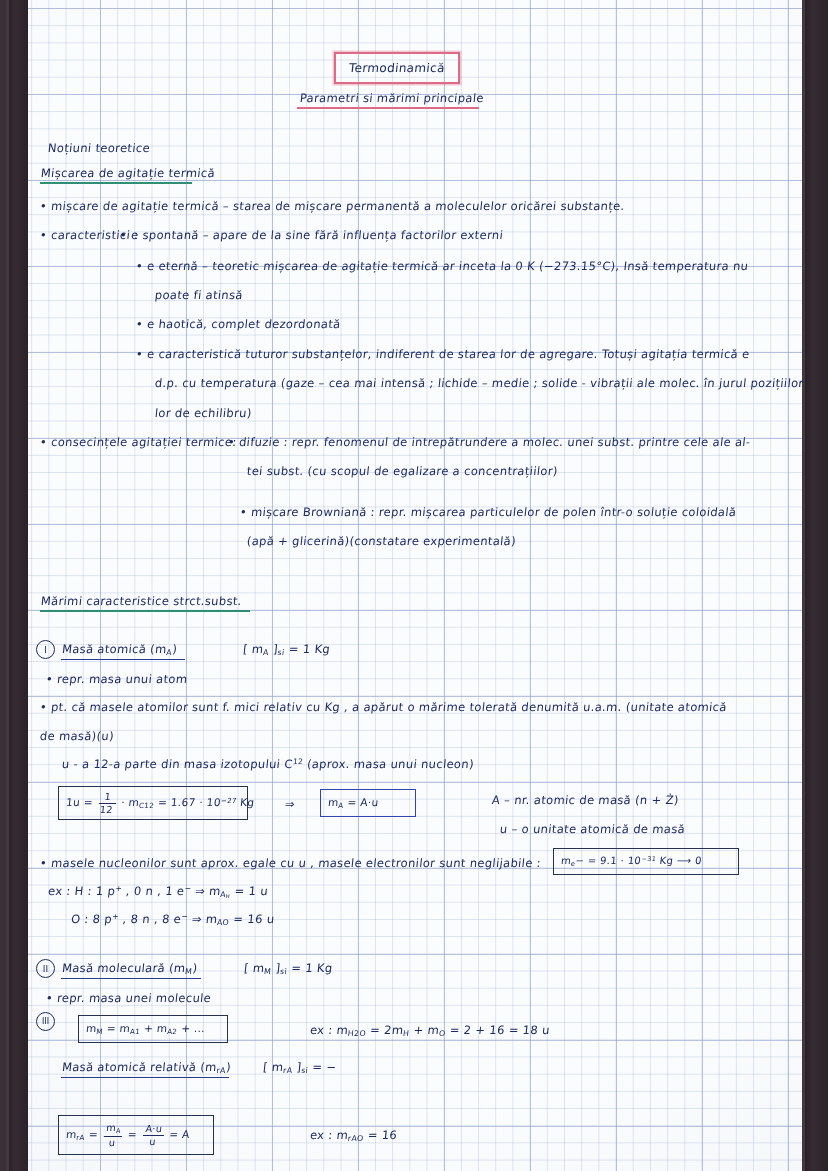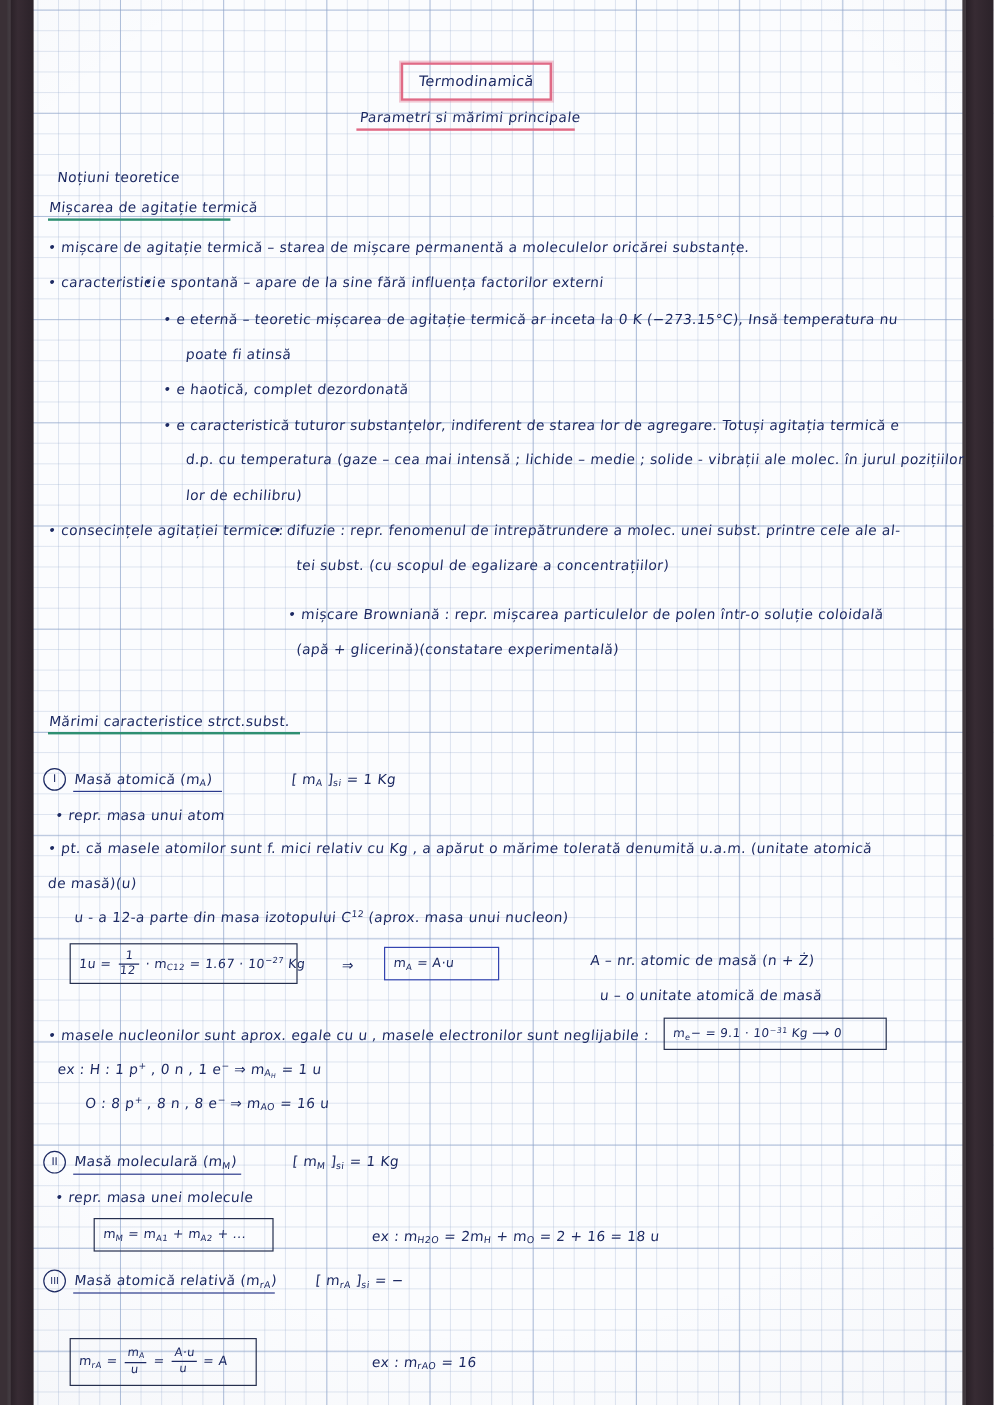--- a/index.html
+++ b/index.html
@@ -273,21 +273,21 @@
     <div class="fbox" style="left:78px; top:1015px; width:150px; height:28px;">
       <span class="hw" style="font-size:10.5px;">
         m<sub>M</sub> = m<sub>A1</sub> + m<sub>A2</sub> + ...
       </span>
     </div>
 
     <div class="hw" style="left:310px; top:1023px;">
       ex :   m<sub>H2O</sub> = 2m<sub>H</sub> + m<sub>O</sub>  = 2 + 16 = 18 u
     </div>
 
-    <div class="circle-num" style="left:36px; top:1058px;" style2="">
+    <div class="circle-num" style="left:36px; top:1012px;" style2="">
         <span style="font-size:8px">III</span>
       </div>
     <div class="hw" style="left:62px; top:1060px;">
       Masă atomică relativă (m<sub>rA</sub>)
     </div>
     <div class="underline-blue" style="left:61px; top:1077px; width:168px;"></div>
     <div class="hw" style="left:263px; top:1060px;">
       [ m<sub>rA</sub> ]<sub>si</sub> = −
     </div>
 

